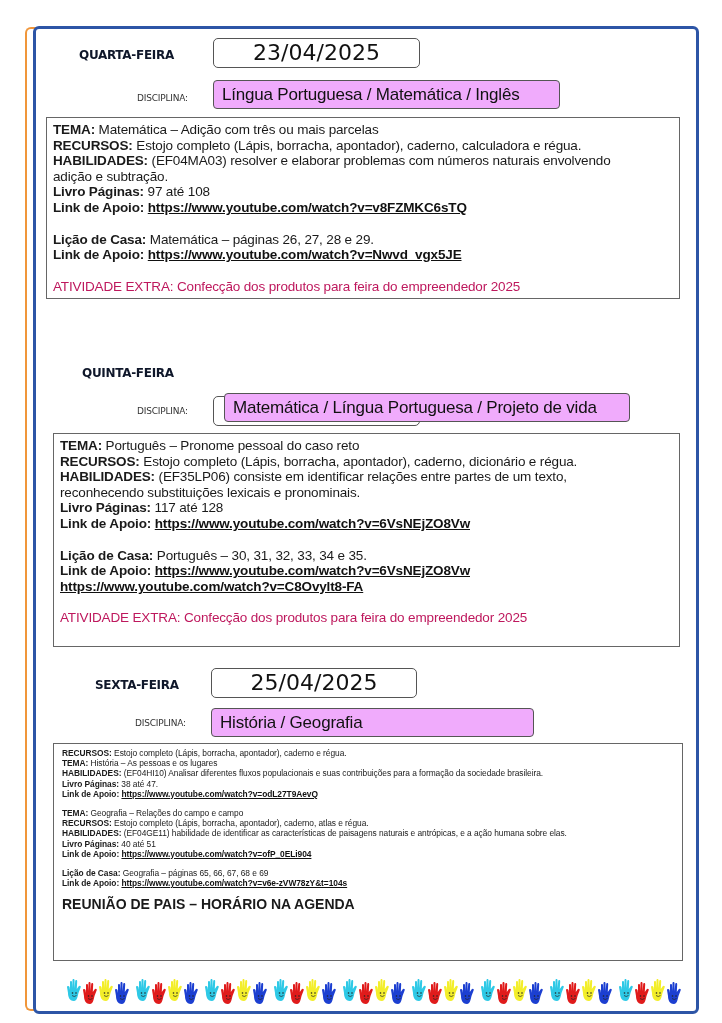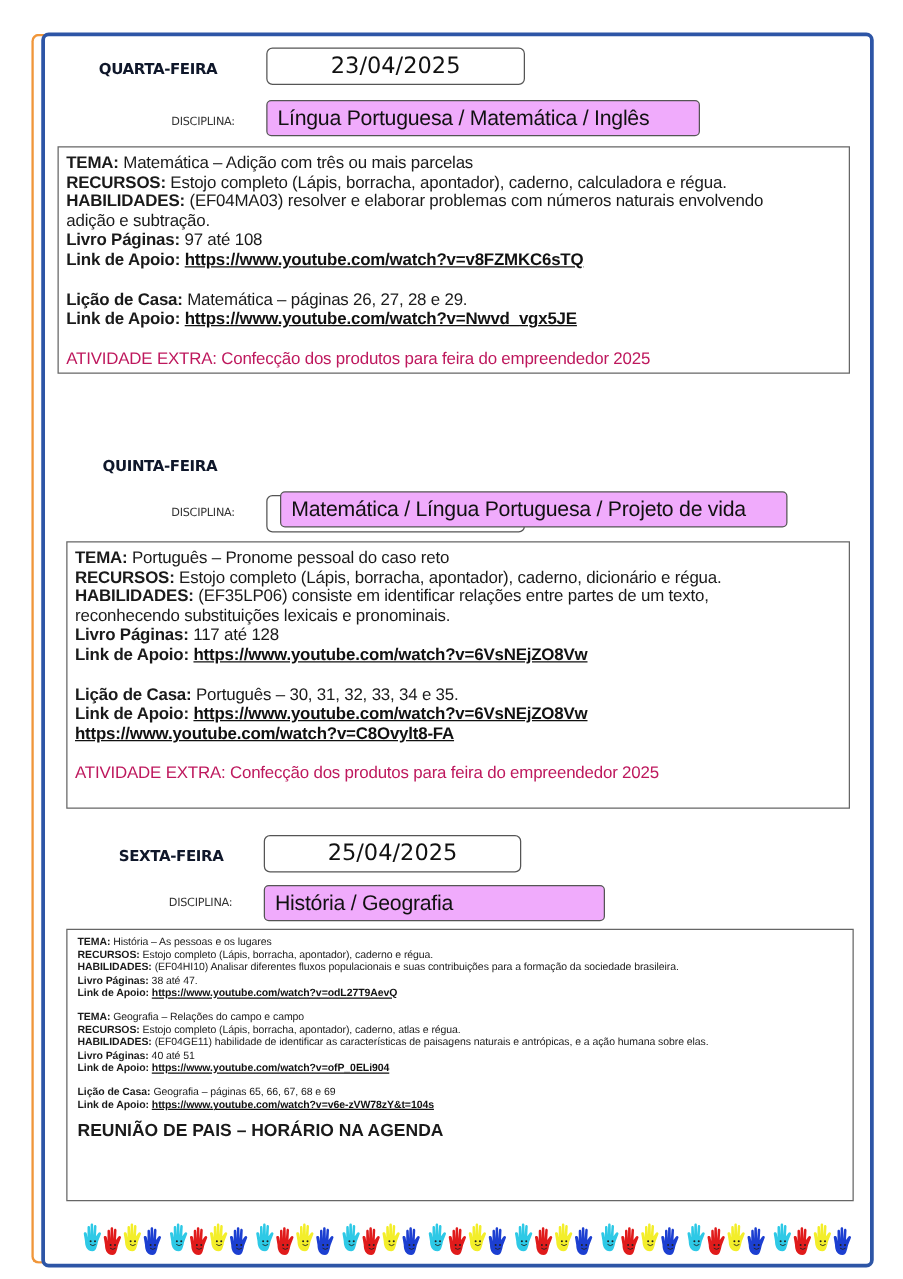--- a/index.html
+++ b/index.html
@@ -7,21 +7,21 @@
          font-family: "Liberation Sans", sans-serif; color: #1a1a1a; }
   .orange-line { position: absolute; left: 25px; top: 27px; width: 12px; height: 984px;
                  border: 2px solid #f0963a; border-right: none; border-radius: 6px 0 0 6px; box-sizing: border-box; }
   .frame { position: absolute; left: 33px; top: 26px; width: 666px; height: 988px;
            border: 3px solid #2d55a6; border-radius: 6px; box-sizing: border-box; background: #fff; }
 
   .day-label { position: absolute; font-family: "DejaVu Sans", sans-serif; font-weight: bold;
                font-size: 12px; color: #0f172a; letter-spacing: -0.3px; }
   .date-box { position: absolute; border: 1px solid #555; border-radius: 5px; height: 30px;
               box-sizing: border-box; text-align: center; font-family: "DejaVu Sans", sans-serif;
-              font-size: 18px; line-height: 28px; color: #111; background: #fff; }
+              font-size: 22px; line-height: 28px; color: #111; background: #fff; }
   .disc-label { position: absolute; font-family: "DejaVu Sans", sans-serif; font-size: 9px;
                 color: #333; letter-spacing: -0.2px; }
   .disc-box { position: absolute; border: 1px solid #555; border-radius: 4px; height: 29px;
               box-sizing: border-box; font-size: 17px; line-height: 27px; padding-left: 8px;
               color: #111; background: #f0abfc; white-space: nowrap; letter-spacing: -0.2px; }
 
   .content { position: absolute; border: 1px solid #666; box-sizing: border-box;
              background: #fff; padding: 4px 6px; }
   .content .line { font-size: 13.5px; line-height: 15.6px; white-space: nowrap; letter-spacing: -0.15px; }
   .content b { font-weight: bold; }
@@ -79,25 +79,25 @@
   <div class="line"><b>Lição de Casa:</b> <span>Português – 30, 31, 32, 33, 34 e 35.</span></div>
   <div class="line"><b>Link de Apoio:</b> <a>https://www.youtube.com/watch?v=6VsNEjZO8Vw</a></div>
   <div class="line"><a>https://www.youtube.com/watch?v=C8Ovylt8-FA</a></div>
   <div class="gap"></div>
   <div class="line extra">ATIVIDADE EXTRA: Confecção dos produtos para feira do empreendedor 2025</div>
 </div>
 
 <div class="day-label" style="left:95px; top:678px;">SEXTA-FEIRA</div>
 <div class="date-box" style="left:211px; top:668px; width:206px;">25/04/2025</div>
 <div class="disc-label" style="left:135px; top:718px;">DISCIPLINA:</div>
-<div class="disc-box" style="left:211px; top:708px; width:273px;">História / Geografia</div>
+<div class="disc-box" style="left:211px; top:708px; width:323px;">História / Geografia</div>
 
 <div class="content small" style="left:53px; top:743px; width:630px; height:218px; padding:4px 8px;">
+  <div class="line"><b>RECURSOS:</b> <span>Estojo completo (Lápis, borracha, apontador), caderno e régua.</span></div>
   <div class="line"><b>TEMA:</b> <span>História – As pessoas e os lugares</span></div>
-  <div class="line"><b>RECURSOS:</b> <span>Estojo completo (Lápis, borracha, apontador), caderno e régua.</span></div>
   <div class="line"><b>HABILIDADES:</b> <span>(EF04HI10)  Analisar diferentes fluxos populacionais e suas contribuições para a formação da sociedade brasileira.</span></div>
   <div class="line"><b>Livro Páginas:</b> <span>38 até 47.</span></div>
   <div class="line"><b>Link de Apoio:</b> <a>https://www.youtube.com/watch?v=odL27T9AevQ</a></div>
   <div class="gap"></div>
   <div class="line"><b>TEMA:</b> <span>Geografia – Relações do campo e campo</span></div>
   <div class="line"><b>RECURSOS:</b> <span>Estojo completo (Lápis, borracha, apontador), caderno, atlas e régua.</span></div>
   <div class="line"><b>HABILIDADES:</b> <span>(EF04GE11)  habilidade de identificar as características de paisagens naturais e antrópicas, e a ação humana sobre elas.</span></div>
   <div class="line"><b>Livro Páginas:</b> <span>40 até 51</span></div>
   <div class="line"><b>Link de Apoio:</b> <a>https://www.youtube.com/watch?v=ofP_0ELi904</a></div>
   <div class="gap"></div>

